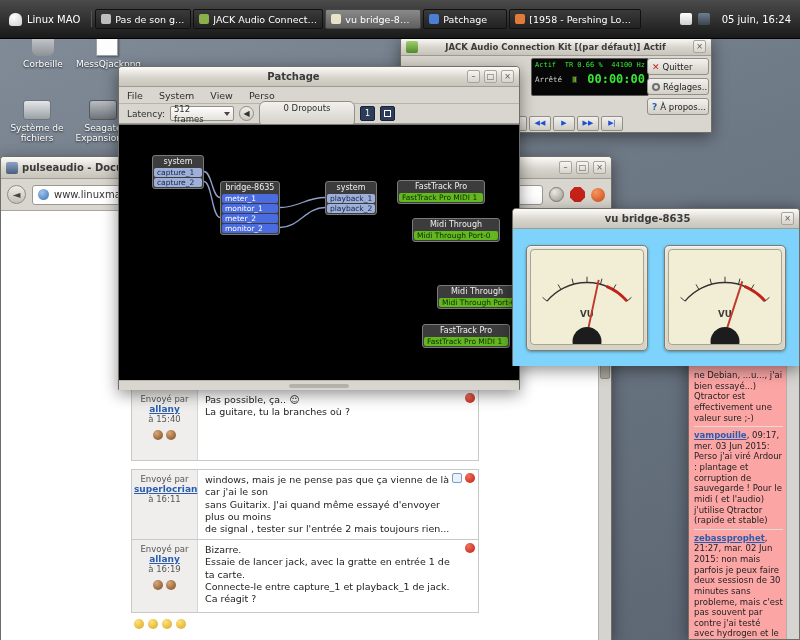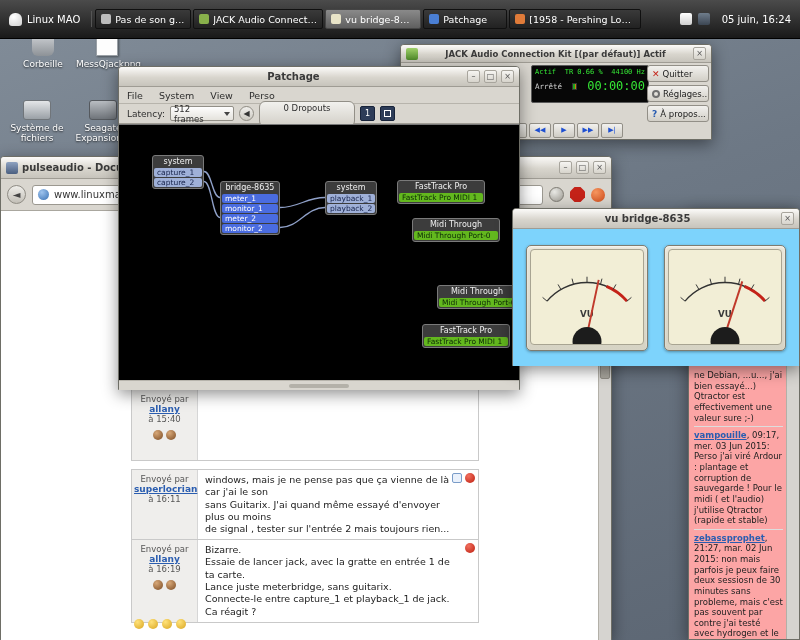--- a/index.html
+++ b/index.html
@@ -80,31 +80,31 @@
 
   
   #chat{left:688px;top:210px;width:112px;height:430px;z-index:12;background:#fca5a5;border-radius:0}
   .chat-inner{position:absolute;inset:0 13px 0 0;padding:4px 3px 4px 5px;padding-top:156px;
               font-size:8.5px;line-height:1.25;color:#222;overflow:hidden}
   .cmsg{padding:3px 0;border-top:1px solid #ddd}
   .cmsg:first-child{border-top:none}
   .cmsg a{color:#2a5db0;text-decoration:underline;font-weight:bold}
 
   
-  #jack{left:400px;top:44px;width:312px;height:96px;z-index:20}
+  #jack{left:400px;top:37px;width:312px;height:96px;z-index:20}
   #jack .titlebar{height:18px}
   #jack .tb-title{font-size:8.5px}
   .jbody{position:relative;height:76px}
   .lcd{position:absolute;left:130px;top:2px;width:118px;height:38px;background:#070707;
        border:1px solid #5a5a5a;border-radius:2px;padding:2px 3px;font-family:"DejaVu Sans Mono",monospace}
   .lcd-row1{display:flex;justify-content:space-between;font-size:7px;color:#35e635}
   .lcd-row2{display:flex;align-items:center;gap:10px;margin-top:3px}
   .lcd-w{font-size:7.5px;color:#cfcfcf}
   .lcd-meter{width:16px;height:7px;background:linear-gradient(90deg,#1fa41f 55%,#c8b400 75%,#c81f1f);border:1px solid #333}
-  .lcd-time{flex:1;text-align:right;font-size:12px;font-weight:normal;color:#35e635}
+  .lcd-time{flex:1;text-align:right;font-size:12px;font-weight:bold;color:#35e635}
   .jbtns{position:absolute;left:246px;top:2px;width:62px;display:flex;flex-direction:column;gap:3px}
   .jbtn{height:17px;display:flex;align-items:center;gap:3px;padding:0 4px;font-size:8.5px;color:#222;
         background:linear-gradient(#f2f1ee,#d2cfc7);border:1px solid #928f87;border-radius:3px;white-space:nowrap;overflow:hidden}
   .ic-x{color:#c42218;font-weight:bold;font-size:9px}
   .ic-gear{width:8px;height:8px;border:2px solid #6f6f6f;border-radius:50%;flex:0 0 auto}
   .ic-q{color:#2a5db0;font-weight:bold;font-size:9px}
   .transport{position:absolute;left:104px;top:60px;display:flex;gap:2px}
   .tpbtn{width:22px;height:15px;background:linear-gradient(#f2f1ee,#cfccc4);border:1px solid #928f87;
          border-radius:2px;font-size:7px;line-height:13px;text-align:center;color:#1e4fd0}
 
@@ -216,20 +216,27 @@
     <div class="post" style="top:178px;min-height:72px">
       <div class="pauthor">
         <div>Envoyé par</div>
         <a>allany</a>
         <div>à 15:40</div>
         <div class="monkeys">
             <span class="monkey"></span>
             <span class="monkey"></span>
           </div>
       </div>
+      <div class="pbody">
+        <div class="pacts">
+            <span class="red-dot"></span>
+          </div>
+        <div>Pas possible, ça.. ☺</div>
+        <div>La guitare, tu la branches où ?</div>
+      </div>
     </div>
 
     <div class="post" style="top:258px;min-height:62px">
       <div class="pauthor">
         <div>Envoyé par</div>
         <a>superlocrian</a>
         <div>à 16:11</div>
       </div>
       <div class="pbody">
         <div class="pacts">
@@ -251,21 +258,20 @@
             <span class="monkey"></span>
             <span class="monkey"></span>
           </div>
       </div>
       <div class="pbody">
         <div class="pacts">
             <span class="red-dot"></span>
           </div>
         <div>Bizarre.</div>
         <div>Essaie de lancer jack, avec la gratte en entrée 1 de ta carte.</div>
-        <div>Lance juste meterbridge, sans guitarix.</div>
         <div>Connecte-le entre capture_1 et playback_1 de jack.</div>
         <div>Ca réagit ?</div>
       </div>
     </div>
 
     <div class="smrow">
       <span class="smiley"></span>
       <span class="smiley"></span>
       <span class="smiley"></span>
       <span class="smiley"></span>

